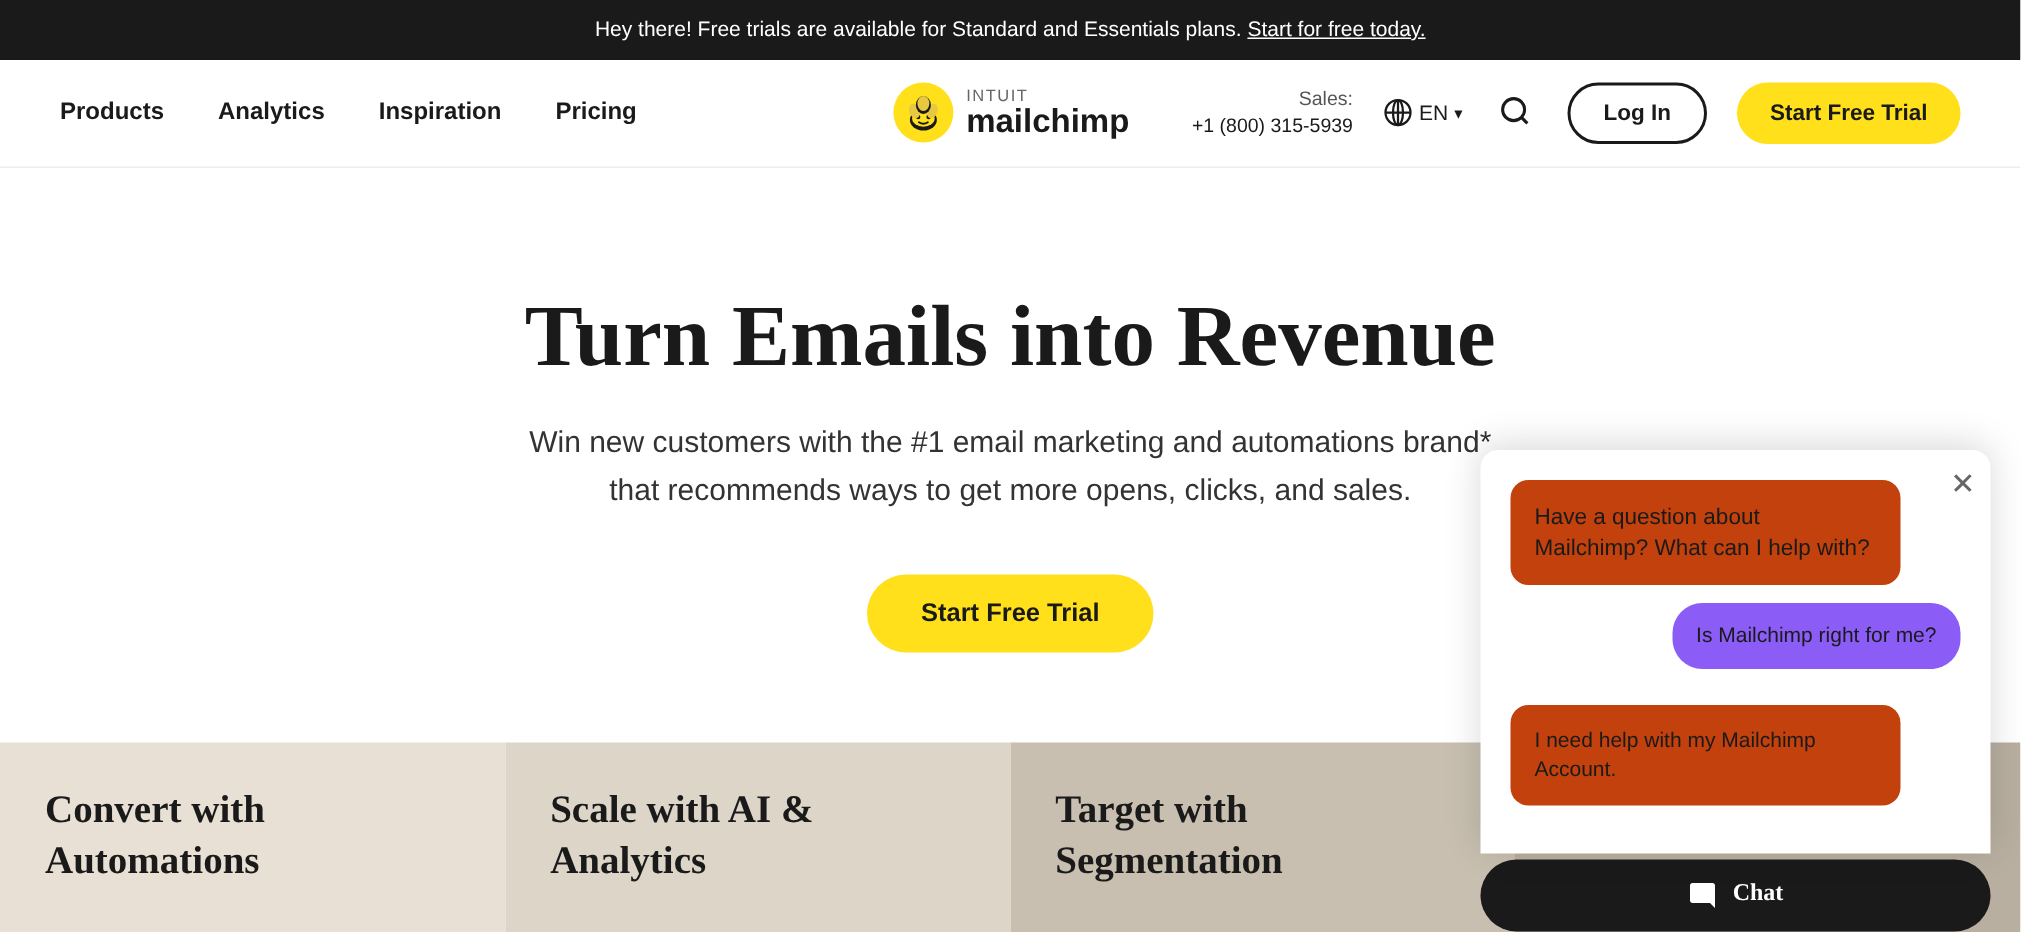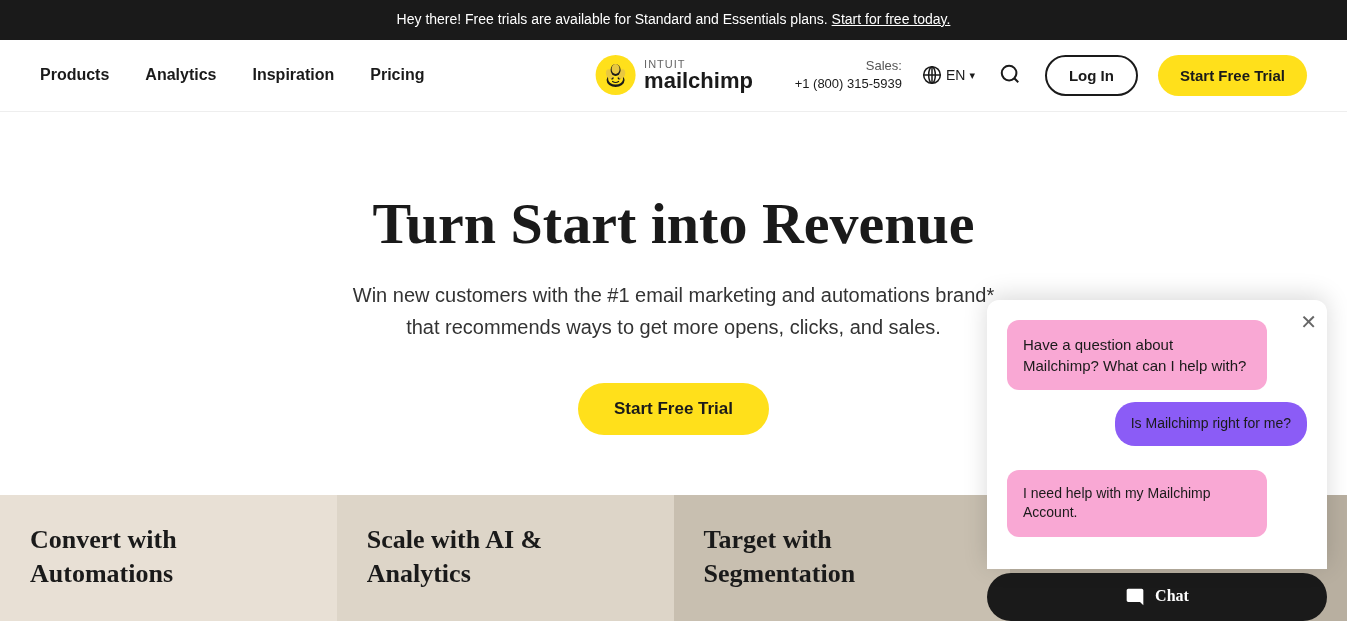--- a/index.html
+++ b/index.html
@@ -210,21 +210,21 @@
     .chat-message {
       background: #f0f0f0;
       border-radius: 12px;
       padding: 14px 16px;
       font-size: 15px;
       color: #1a1a1a;
       margin-bottom: 12px;
       line-height: 1.4;
     }
     .chat-message.bubble-left {
-      background: #f9a8d4;
+      background: #c2410c;
       margin-right: 40px;
     }
     .chat-bottom-bar {
       background: #1a1a1a;
       border-radius: 30px;
       display: flex;
       align-items: flex-start;
       justify-content: center;
       gap: 10px;
       padding: 14px 24px;
@@ -294,21 +294,21 @@
         <circle cx="11" cy="11" r="8"></circle>
         <line x1="21" y1="21" x2="16.65" y2="16.65"></line>
       </svg>
     </button>
     <button class="login-btn">Log In</button>
     <button class="trial-btn-nav">Start Free Trial</button>
   </div>
 </nav>
 
 <section class="hero">
-  <h1 class="hero-title">Turn Start into Revenue</h1>
+  <h1 class="hero-title">Turn Emails into Revenue</h1>
   <p class="hero-subtitle">
     <span>Win new customers with the #1 email marketing and automations brand*</span><br>
     <span>that recommends ways to get more opens, clicks, and sales.</span>
   </p>
   <button class="trial-btn-hero">Start Free Trial</button>
 </section>
 
 <div class="bottom-cards">
   <div class="bottom-card">
     <span class="card-title">Convert with<br>Automations</span>

